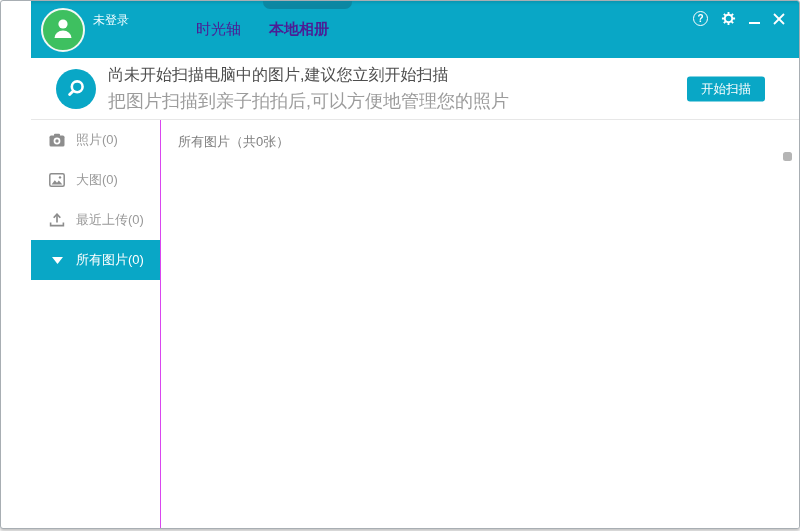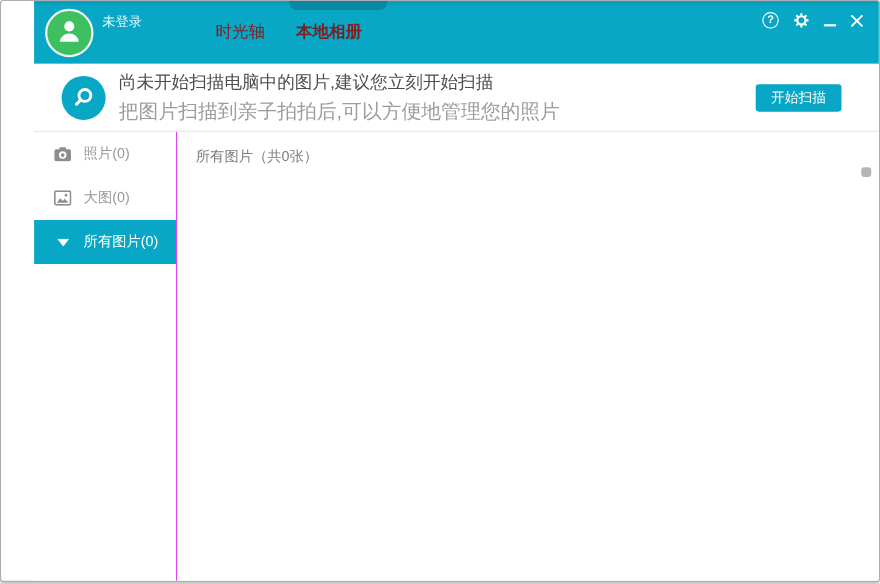--- a/index.html
+++ b/index.html
@@ -20,21 +20,21 @@
     position: absolute; left: 232px; top: 0; width: 89px; height: 8px;
     background: #0b87a2; border-radius: 0 0 7px 7px;
   }
   .avatar {
     position: absolute; left: 10px; top: 7px; width: 44px; height: 44px;
     background: #3ec060; border: 2px solid #f2f8f4; border-radius: 50%;
     display: flex; align-items: center; justify-content: center; cursor: pointer;
   }
   .login-status { position: absolute; left: 62px; top: 11px; font-size: 12px; color: #eafcff; cursor: pointer; }
   .tabs { position: absolute; left: 165px; top: 0; height: 57px; display: flex; align-items: center; gap: 28px; }
-  .tab { color: #7f1d1d; font-size: 15px; cursor: pointer; }
+  .tab { color: #4c1d95; font-size: 15px; cursor: pointer; }
   .tab.active { font-weight: bold; }
   .controls { position: absolute; right: 14px; top: 10px; display: flex; align-items: center; gap: 13px; }
   .ctrl { color: #ffffff; cursor: pointer; display: flex; align-items: center; justify-content: center; }
   .help-circle {
     width: 15px; height: 15px; border: 1.4px solid #ffffff; border-radius: 50%;
     font-size: 10px; font-weight: bold; line-height: 12px; text-align: center;
   }
   .min-bar { width: 11px; height: 2px; background: #ffffff; margin-top: 8px; }
   
   .banner {
@@ -163,20 +163,30 @@
         <span class="ic">
           <svg width="16" height="14" viewBox="0 0 16 14">
             <rect x="0.8" y="0.8" width="14.4" height="12.4" rx="1.5" fill="none" stroke="#8d8d8d" stroke-width="1.5"></rect>
             <path d="M2.6 11.4 L5.8 7.2 L8 9.8 L9.8 7.6 L13.4 11.4 Z" fill="#8d8d8d"></path>
             <circle cx="11" cy="4.4" r="1.2" fill="#8d8d8d"></circle>
           </svg>
         </span>
         <span>大图(0)</span>
       </div>
 
+      <div class="side-item">
+        <span class="ic">
+          <svg width="16" height="14" viewBox="0 0 16 14">
+            <line x1="8" y1="2" x2="8" y2="9.4" stroke="#8d8d8d" stroke-width="1.7"></line>
+            <path d="M4.7 4.8 L8 1.2 L11.3 4.8" fill="none" stroke="#8d8d8d" stroke-width="1.7"></path>
+            <path d="M1.6 9.6 L1.6 12.6 L14.4 12.6 L14.4 9.6" fill="none" stroke="#8d8d8d" stroke-width="1.6"></path>
+          </svg>
+        </span>
+        <span>最近上传(0)</span>
+      </div>
 
       <div class="side-item active">
         <span class="ic">
           <svg width="11" height="7" viewBox="0 0 11 7">
             <path d="M0 0 L11 0 L5.5 7 Z" fill="#ffffff"></path>
           </svg>
         </span>
         <span>所有图片(0)</span>
       </div>
 

